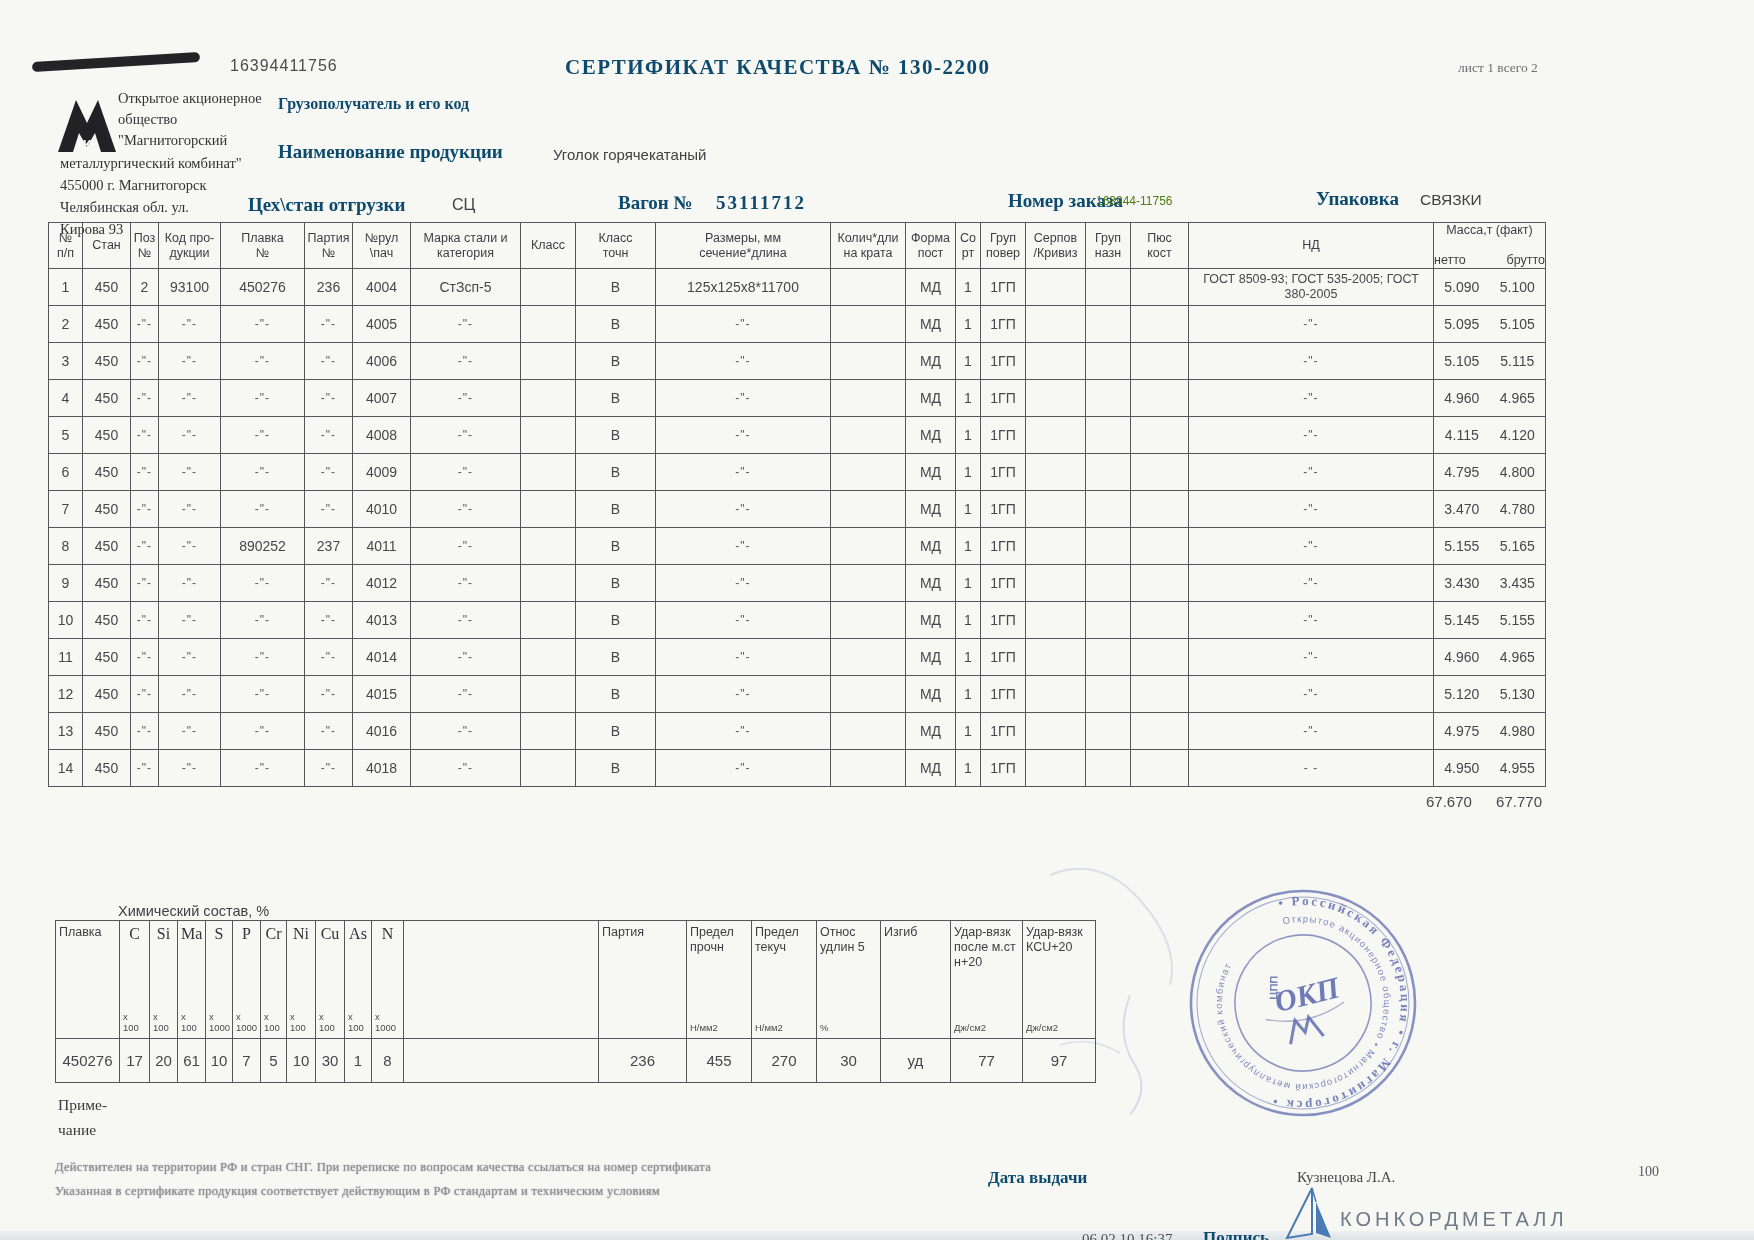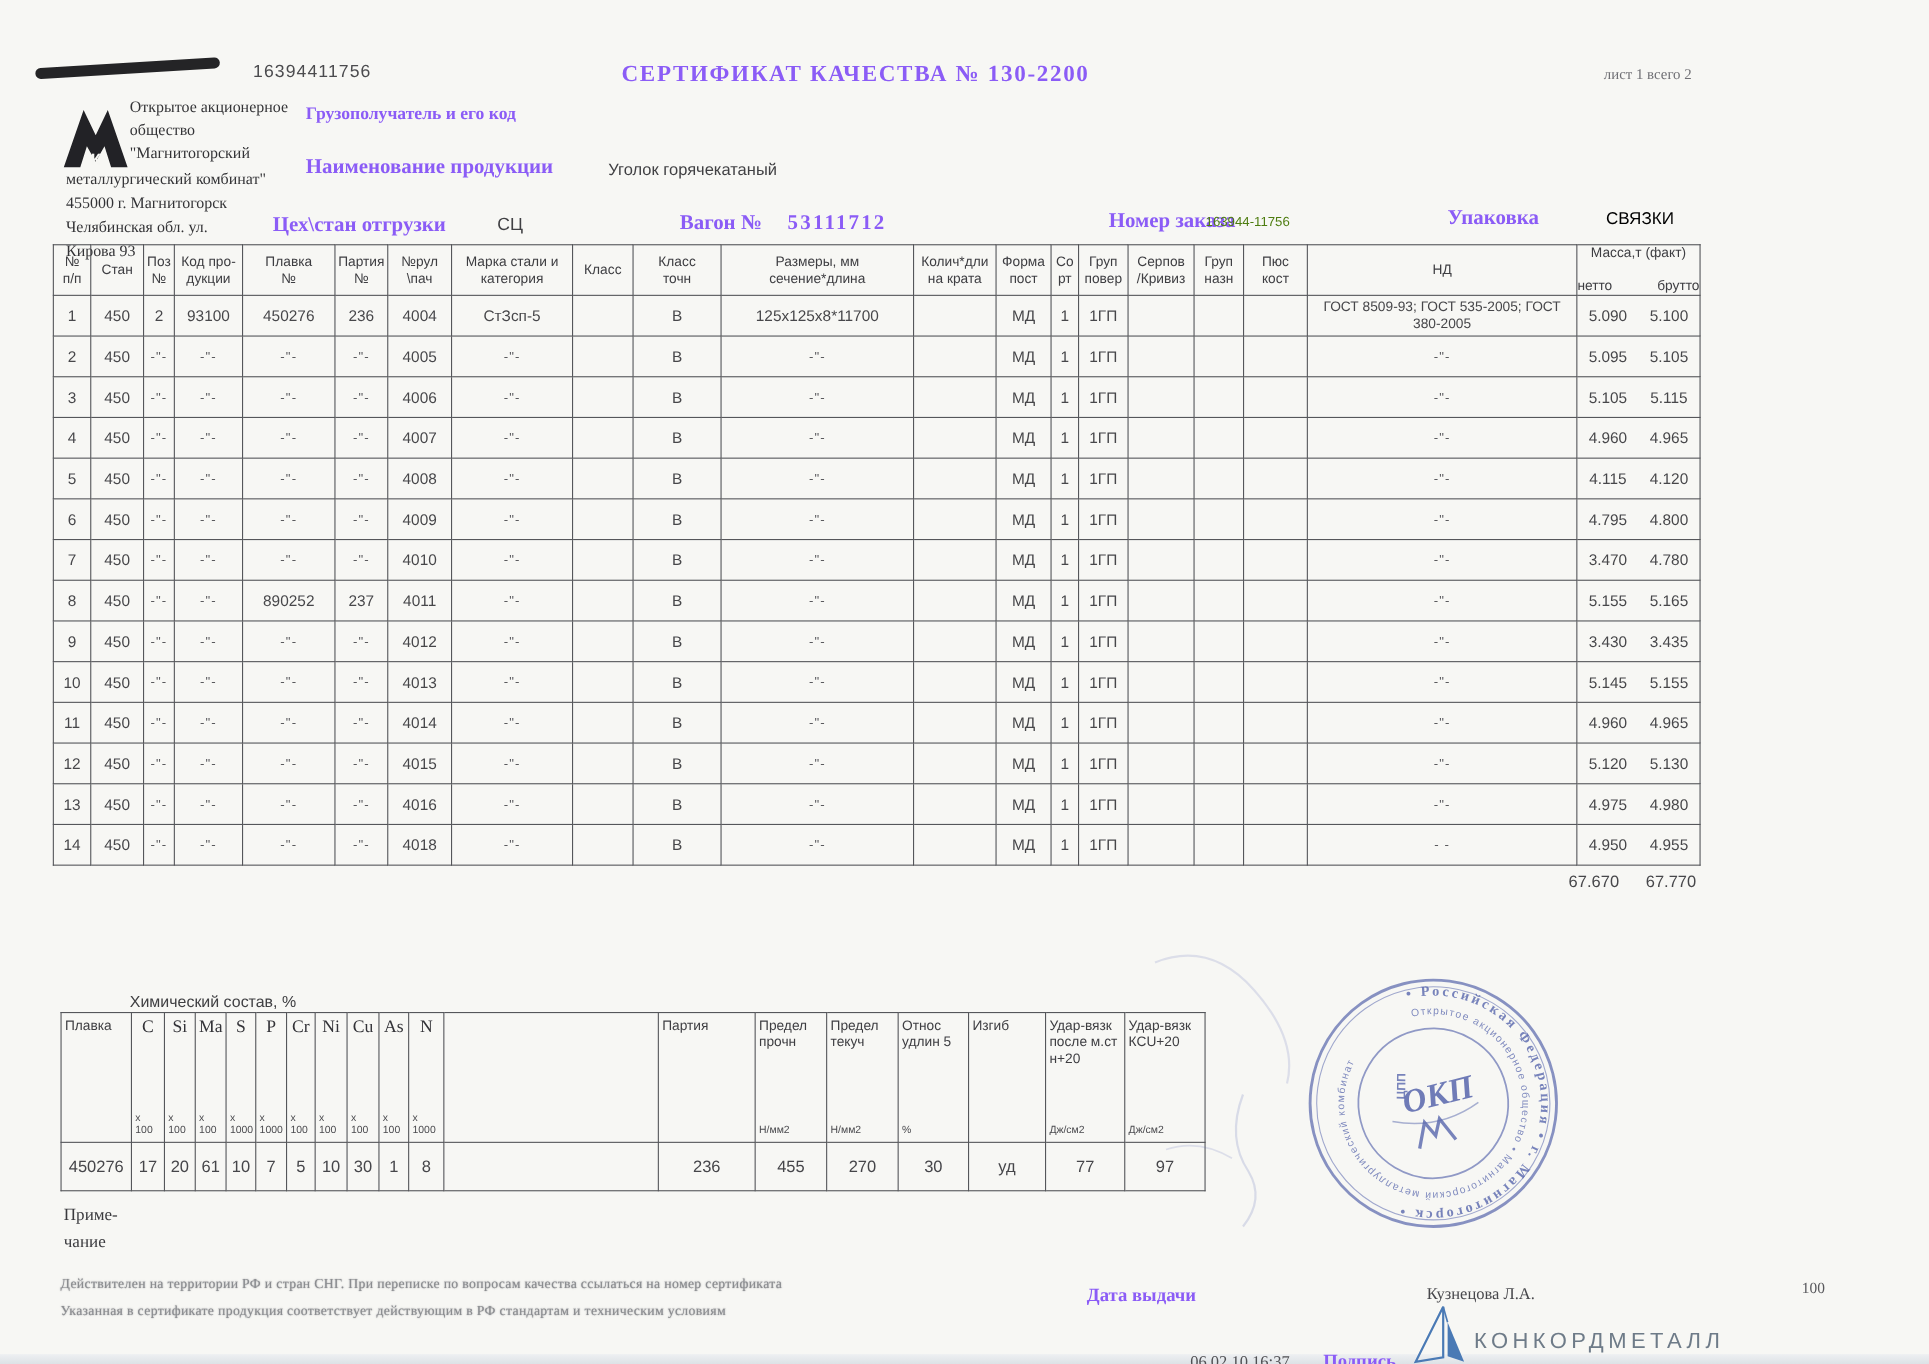--- a/index.html
+++ b/index.html
@@ -1,20 +1,20 @@
 <!DOCTYPE html>
 <html><head>
 <meta charset="utf-8">
 <style>
   *{box-sizing:border-box;margin:0;padding:0}
   html,body{width:1754px;height:1240px}
   body{position:relative;overflow:hidden;background:#f7f7f4;color:#3d3d40;
        font-family:"Liberation Sans",sans-serif}
   .abs{position:absolute}
-  .serifb{font-family:"Liberation Serif",serif;font-weight:bold;color:#8b5cf6}
+  .serifb{font-family:"Liberation Serif",serif;font-weight:bold;color:#0c4a6e}
   .preline{white-space:pre-line}
   .blurry{color:#8b8d90;text-shadow:0 0 1.4px rgba(125,125,130,.85);letter-spacing:.3px;
           font-family:"Liberation Serif",serif}
 
   
   #artifact-stroke{left:32px;top:57px;width:168px;height:10px;background:#242426;
        transform:rotate(-3.5deg);border-radius:5px}
   #bottom-scan-band{left:0;top:1231px;width:1754px;height:9px;
        background:linear-gradient(#eef0f2,#dde2e6)}
 
@@ -29,21 +29,21 @@
   #consignee-label{left:278px;top:95px;font-size:16px}
   #product-label{left:278px;top:141px;font-size:19px}
   #product-value{left:553px;top:146px;font-size:15px;color:#414144}
   #shop-label{left:248px;top:194px;font-size:19px}
   #shop-value{left:452px;top:196px;font-size:16px;color:#414144}
   #wagon-label{left:618px;top:192px;font-size:19px}
   #wagon-value{left:716px;top:192px;font-size:19px;letter-spacing:2px}
   #order-label{left:1008px;top:190px;font-size:19px}
   #order-value{left:1096px;top:194px;font-size:12px;color:#4d7c0f}
   #packing-label{left:1316px;top:188px;font-size:19px}
-  #packing-value{left:1460px;top:191px;font-size:15.5px;color:#000000}
+  #packing-value{left:1420px;top:191px;font-size:15.5px;color:#404040}
 
   
   table{border-collapse:collapse;table-layout:fixed}
   #main-table{left:48px;top:222px;width:1497px}
   #main-table th,#main-table td{border:1px solid #55565a;overflow:hidden}
   #main-table th{font-size:12.5px;font-weight:normal;color:#3e3e42;text-align:center;
        vertical-align:middle;height:46px;line-height:15px}
   #main-table td{font-size:14px;color:#47474a;text-align:center;vertical-align:middle}
   #main-table tbody tr{height:37px}
   #main-table td.nd{font-size:12.5px;line-height:15px;padding:0 4px}

